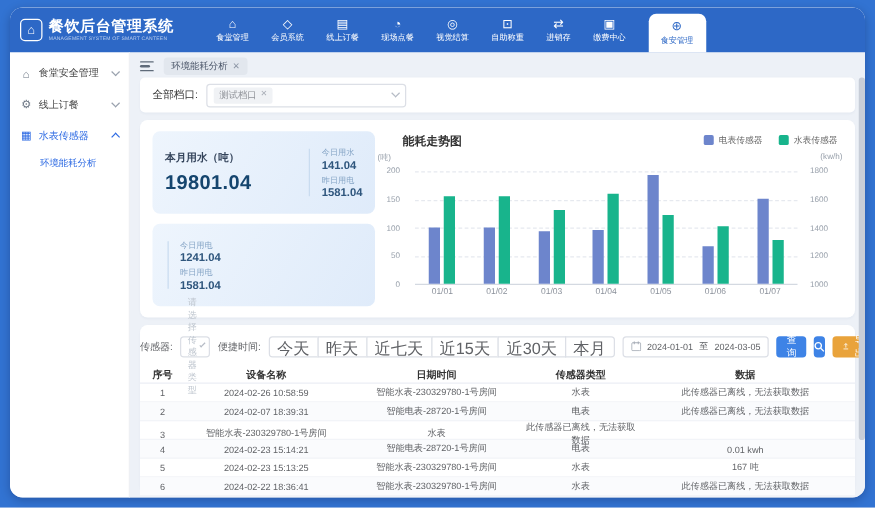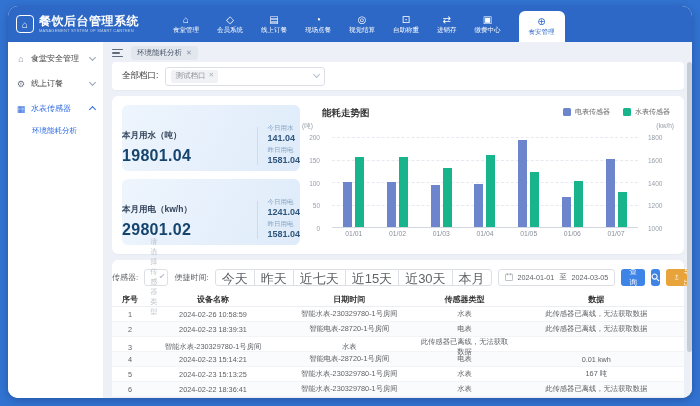--- a/index.html
+++ b/index.html
@@ -48,21 +48,21 @@
   .filter-card { background:#fff; border-radius:4px; height:28px; display:flex; align-items:center; padding:0 10px; margin:1px 0 6px; box-shadow:0 1px 2px rgba(30,50,90,.04); }
   .f-label { font-size:8.5px; font-weight:normal; color:#333; margin-right:7px; }
   .stall-select { width:160px; height:19px; border:1px solid #dcdfe6; border-radius:3px; display:flex; align-items:center; padding:0 5px; gap:4px; cursor:pointer; background:#fff; }
   .tag { background:#f0f2f5; color:#909399; font-size:7.5px; border-radius:2px; padding:1.5px 4px; display:flex; align-items:flex-start; gap:3px; }
   .tag-x { font-size:6.5px; color:#a8adb6; cursor:pointer; }
   .sel-chev { margin-left:auto; width:5px; height:5px; border-right:1px solid #b6bcc6; border-bottom:1px solid #b6bcc6; transform:rotate(45deg); margin-top:-3px; }
 
   
   .chart-card { background:#fff; border-radius:6px; padding:9px 10px; display:flex; height:158px; margin-bottom:6px; box-shadow:0 1px 2px rgba(30,50,90,.04); }
   .stats-col { width:178px; flex:none; display:flex; flex-direction:column; gap:8px; }
-  .stat-card { flex:1; border-radius:6px; background:linear-gradient(120deg,#eef5fd,#dfebfa); display:flex; align-items:flex-end; padding:6px 0; }
+  .stat-card { flex:1; border-radius:6px; background:linear-gradient(120deg,#eef5fd,#dfebfa); display:flex; align-items:center; padding:6px 10px; }
   .stat-main { flex:1; }
   .stat-title { font-size:8.5px; font-weight:bold; color:#33435a; margin-bottom:5px; white-space:nowrap; }
   .stat-value { font-size:16px; font-weight:bold; color:#15456e; letter-spacing:.3px; }
   .stat-div { width:1px; height:38px; background:#c9dcf0; margin:0 9px 0 2px; flex:none; }
   .stat-side { display:flex; flex-direction:column; gap:3px; flex:none; }
   .ss-label { font-size:6.5px; color:#86a5c6; }
   .ss-value { font-size:9px; font-weight:bold; color:#2f567d; }
 
   .chart-panel { flex:1; position:relative; padding-left:8px; }
   .chart-title { font-size:9.5px; font-weight:bold; color:#333; position:absolute; left:22px; top:2px; }
@@ -225,24 +225,20 @@
                 <div class="ss-label">今日用水</div>
                 <div class="ss-value">141.04</div>
               </div>
               <div>
                 <div class="ss-label">昨日用电</div>
                 <div class="ss-value">1581.04</div>
               </div>
             </div>
           </div>
           <div class="stat-card">
-            <div class="stat-main">
-              <div class="stat-title">本月用电（kw/h）</div>
-              <div class="stat-value">29801.02</div>
-            </div>
             <div class="stat-div"></div>
             <div class="stat-side">
               <div>
                 <div class="ss-label">今日用电</div>
                 <div class="ss-value">1241.04</div>
               </div>
               <div>
                 <div class="ss-label">昨日用电</div>
                 <div class="ss-value">1581.04</div>
               </div>
@@ -378,21 +374,21 @@
           </div>
           <div class="tr row">
             <span>1</span>
             <span>2024-02-26 10:58:59</span>
             <span>智能水表-230329780-1号房间</span>
             <span>水表</span>
             <span>此传感器已离线，无法获取数据</span>
           </div>
           <div class="tr row">
             <span>2</span>
-            <span>2024-02-23 18:39:31</span>
+            <span>2024-02-07 18:39:31</span>
             <span>智能电表-28720-1号房间</span>
             <span>电表</span>
             <span>此传感器已离线，无法获取数据</span>
           </div>
           <div class="tr row">
             <span>3</span>
             <span>智能水表-230329780-1号房间</span>
             <span>水表</span>
             <span>此传感器已离线，无法获取数据</span>
           </div>

